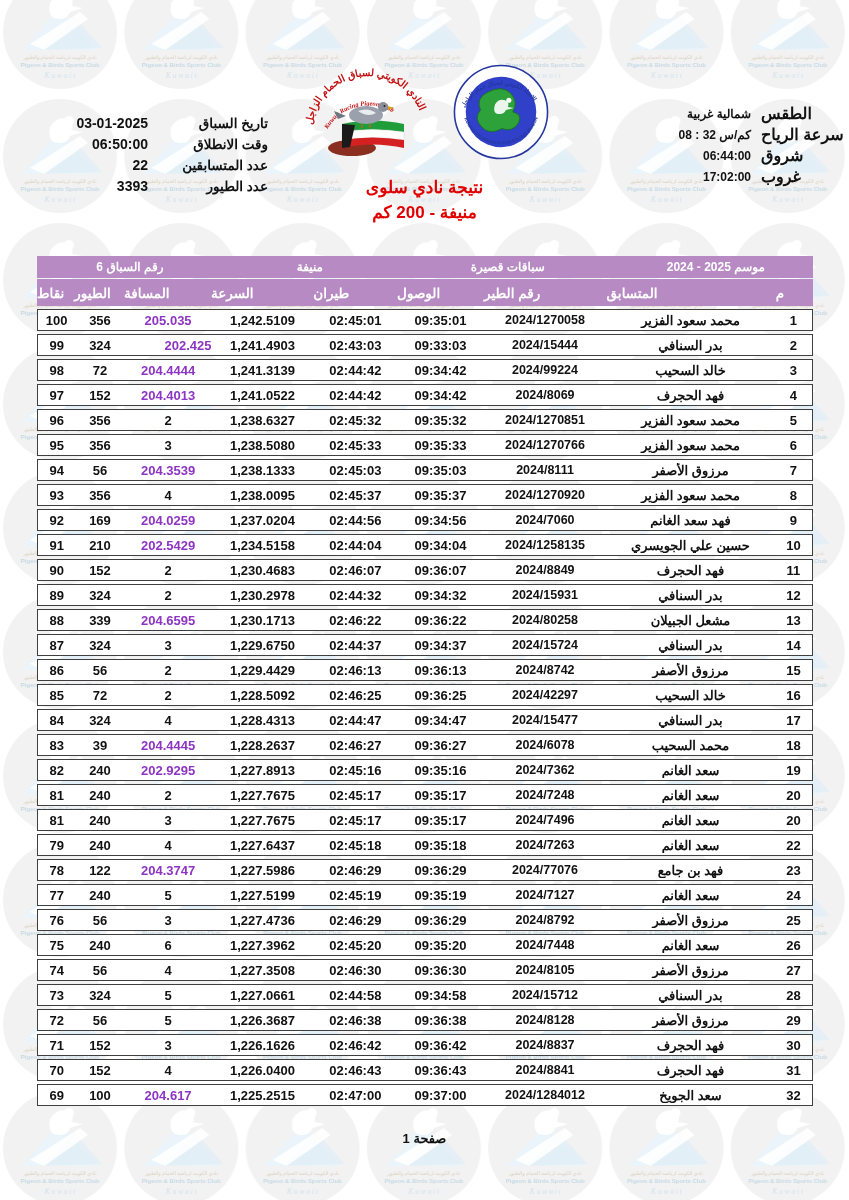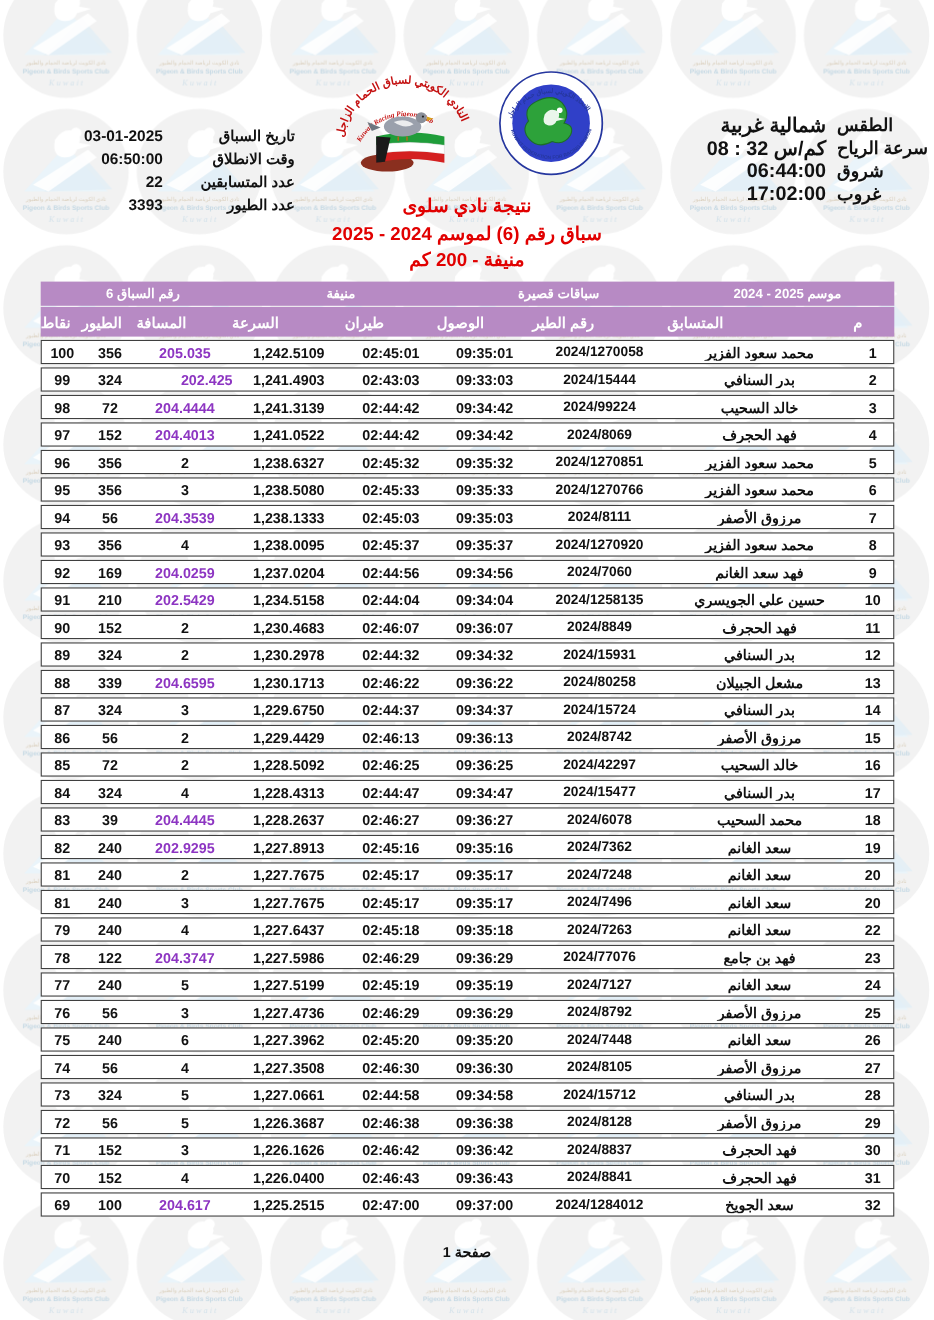--- a/index.html
+++ b/index.html
@@ -12,21 +12,21 @@
   .watermark{position:absolute;left:0;top:0;z-index:0;}
   .content{position:absolute;inset:0;z-index:1;direction:rtl;}
 
   
   .race-info{position:absolute;left:28px;top:112px;width:240px;}
   .weather{position:absolute;right:4px;top:103px;width:264px;}
   .info-row{display:flex;height:21px;align-items:center;font-weight:bold;}
   .race-info .il{width:120px;text-align:right;padding-left:16px;box-sizing:border-box;font-size:13.5px;}
   .race-info .iv{width:112px;text-align:right;font-size:14px;}
   .weather .il{width:94px;text-align:left;padding-left:10px;box-sizing:border-box;font-size:16px;}
-  .weather .iv{flex:1;text-align:right;font-size:18px;}
+  .weather .iv{flex:1;text-align:right;font-size:12px;}
 
   
   .logos{position:absolute;left:300px;top:56px;width:256px;height:112px;
          display:flex;direction:ltr;align-items:center;gap:16px;}
 
   
   .title{position:absolute;left:0;right:0;top:176px;text-align:center;
          color:#e10000;font-weight:bold;font-size:17px;line-height:1.45;}
 
   
@@ -157,21 +157,20 @@
       <span class="iv">06:44:00</span>
     </div>
     <div class="info-row">
       <span class="il">غروب</span>
       <span class="iv">17:02:00</span>
     </div>
   </div>
 
   <div class="title">
     <div>نتيجة نادي سلوى</div>
-    <div>سباق رقم (6) لموسم 2024 - 2025</div>
     <div>منيفة - 200 كم</div>
   </div>
 
   <div class="rtable">
     <div class="super-row">
       <div>موسم 2025 - 2024</div>
       <div>سباقات قصيرة</div>
       <div>منيفة</div>
       <div>رقم السباق 6</div>
     </div>

